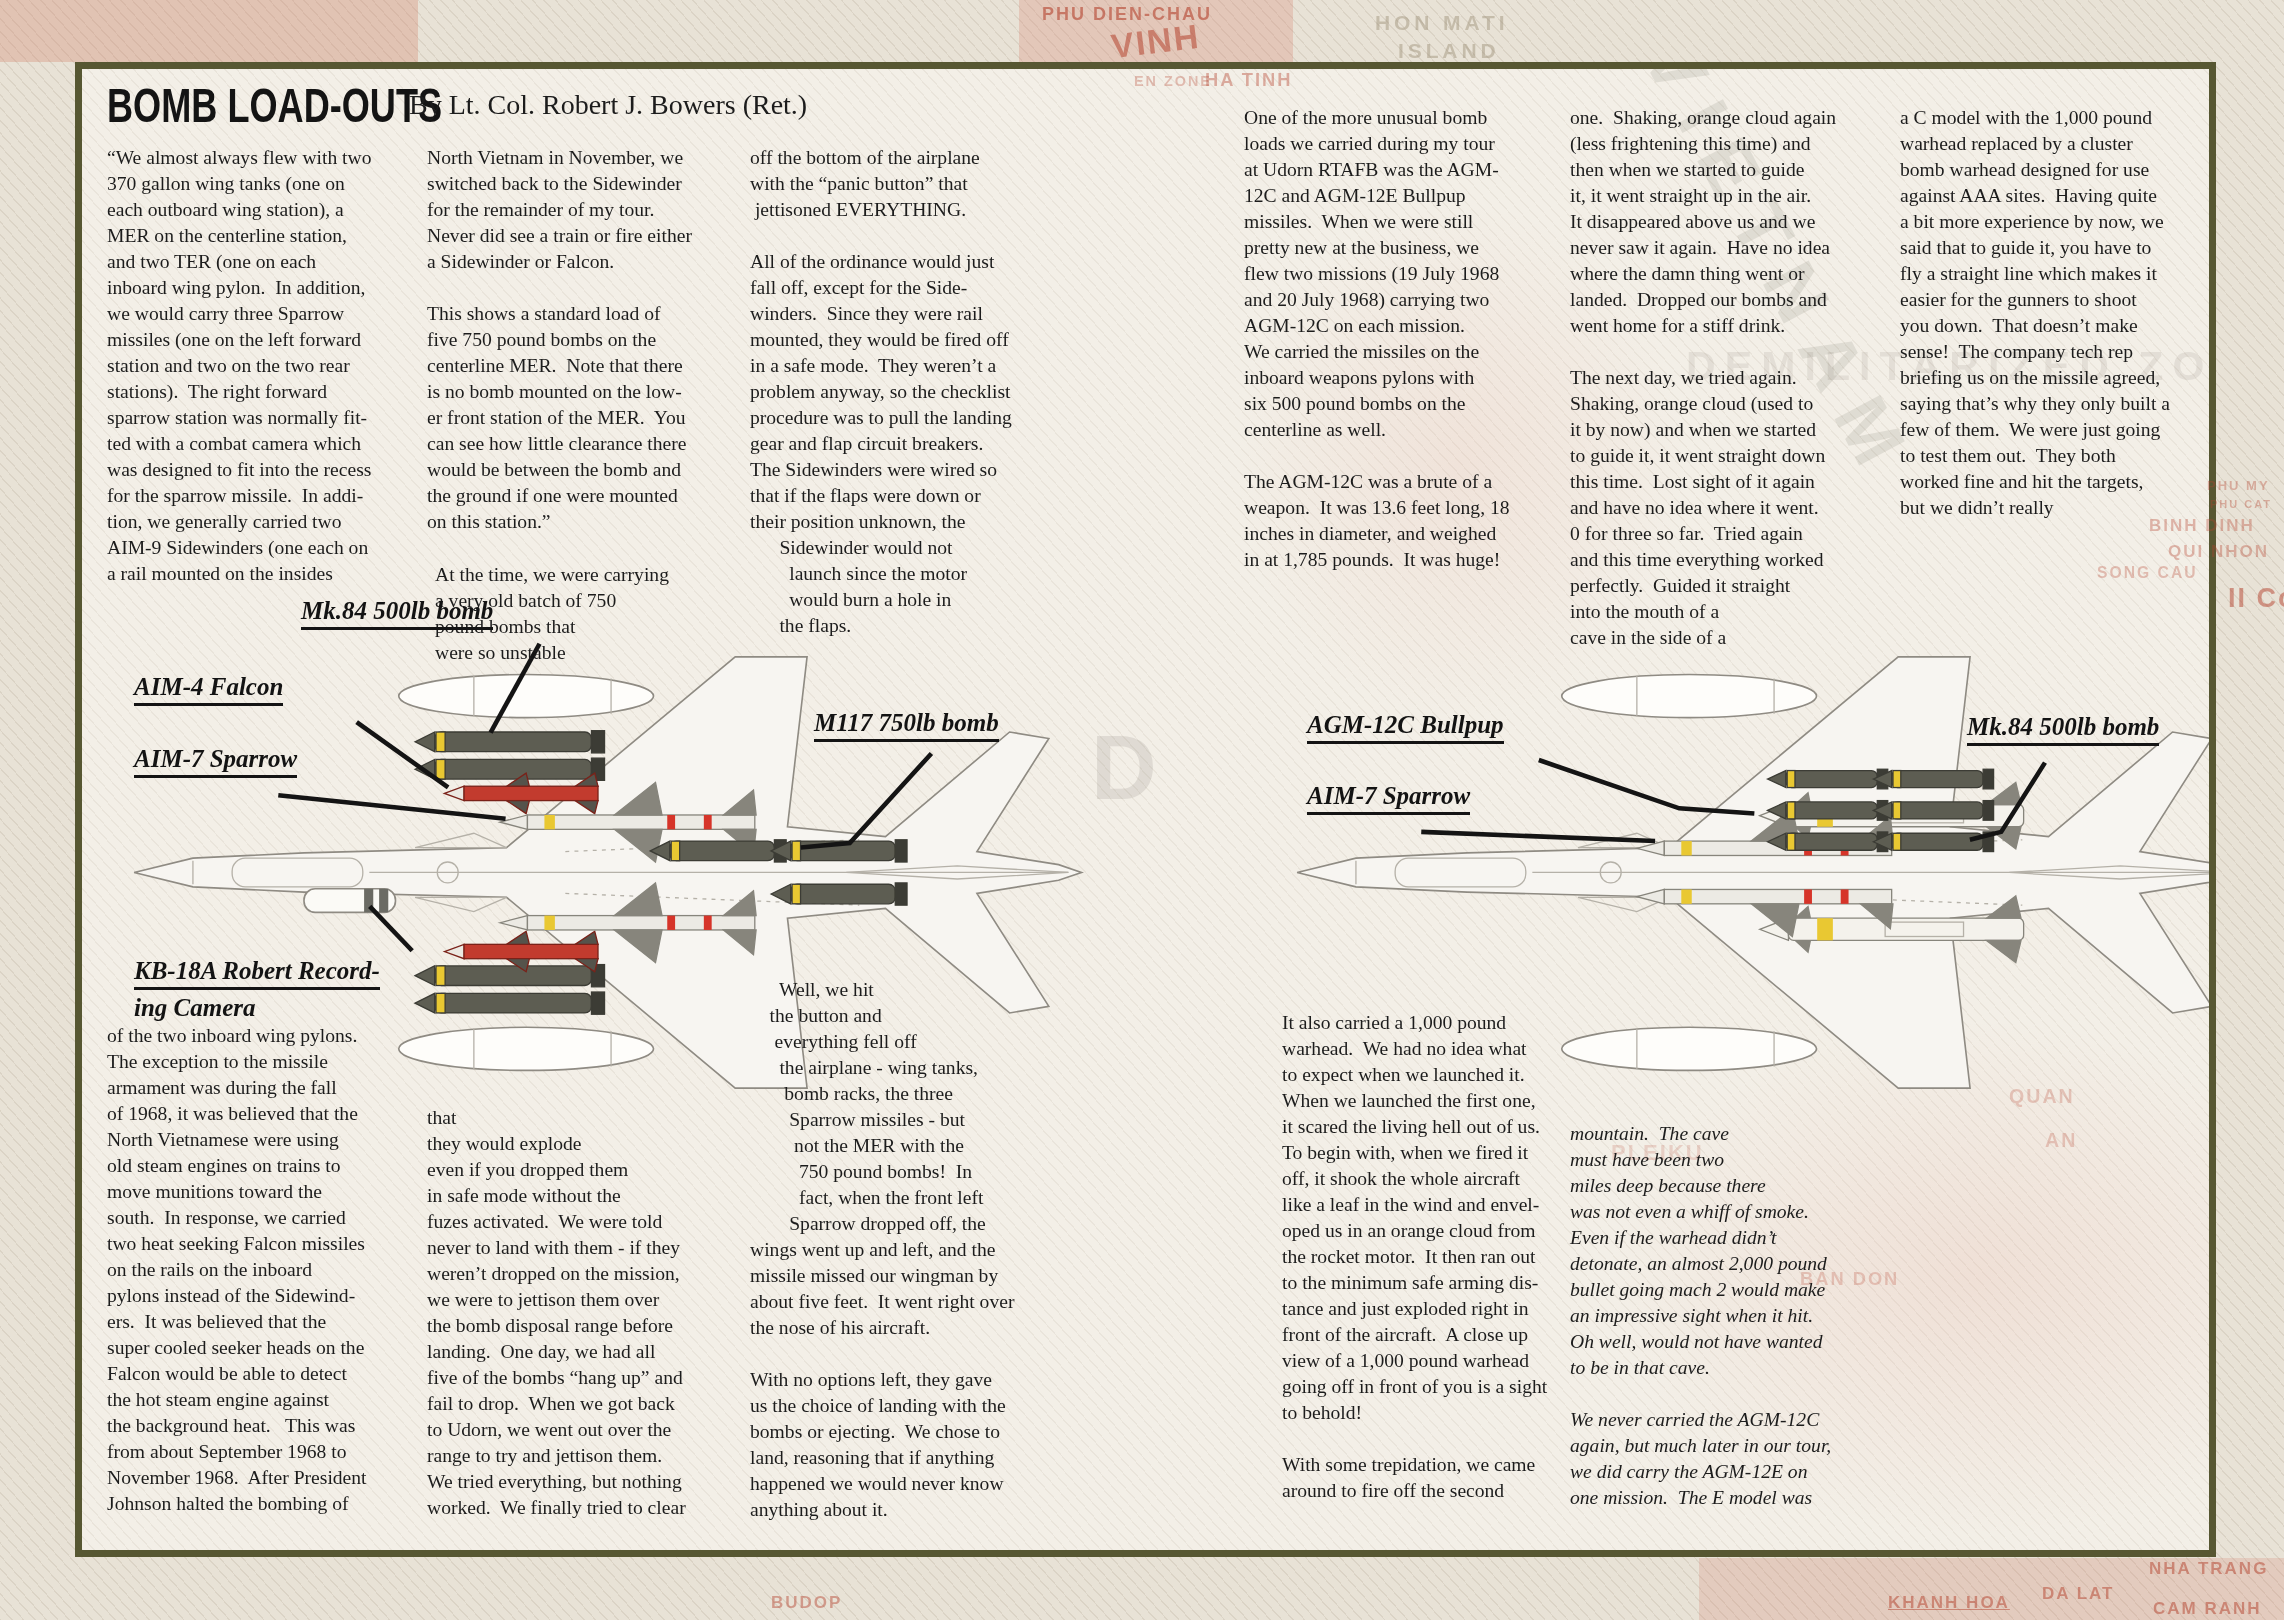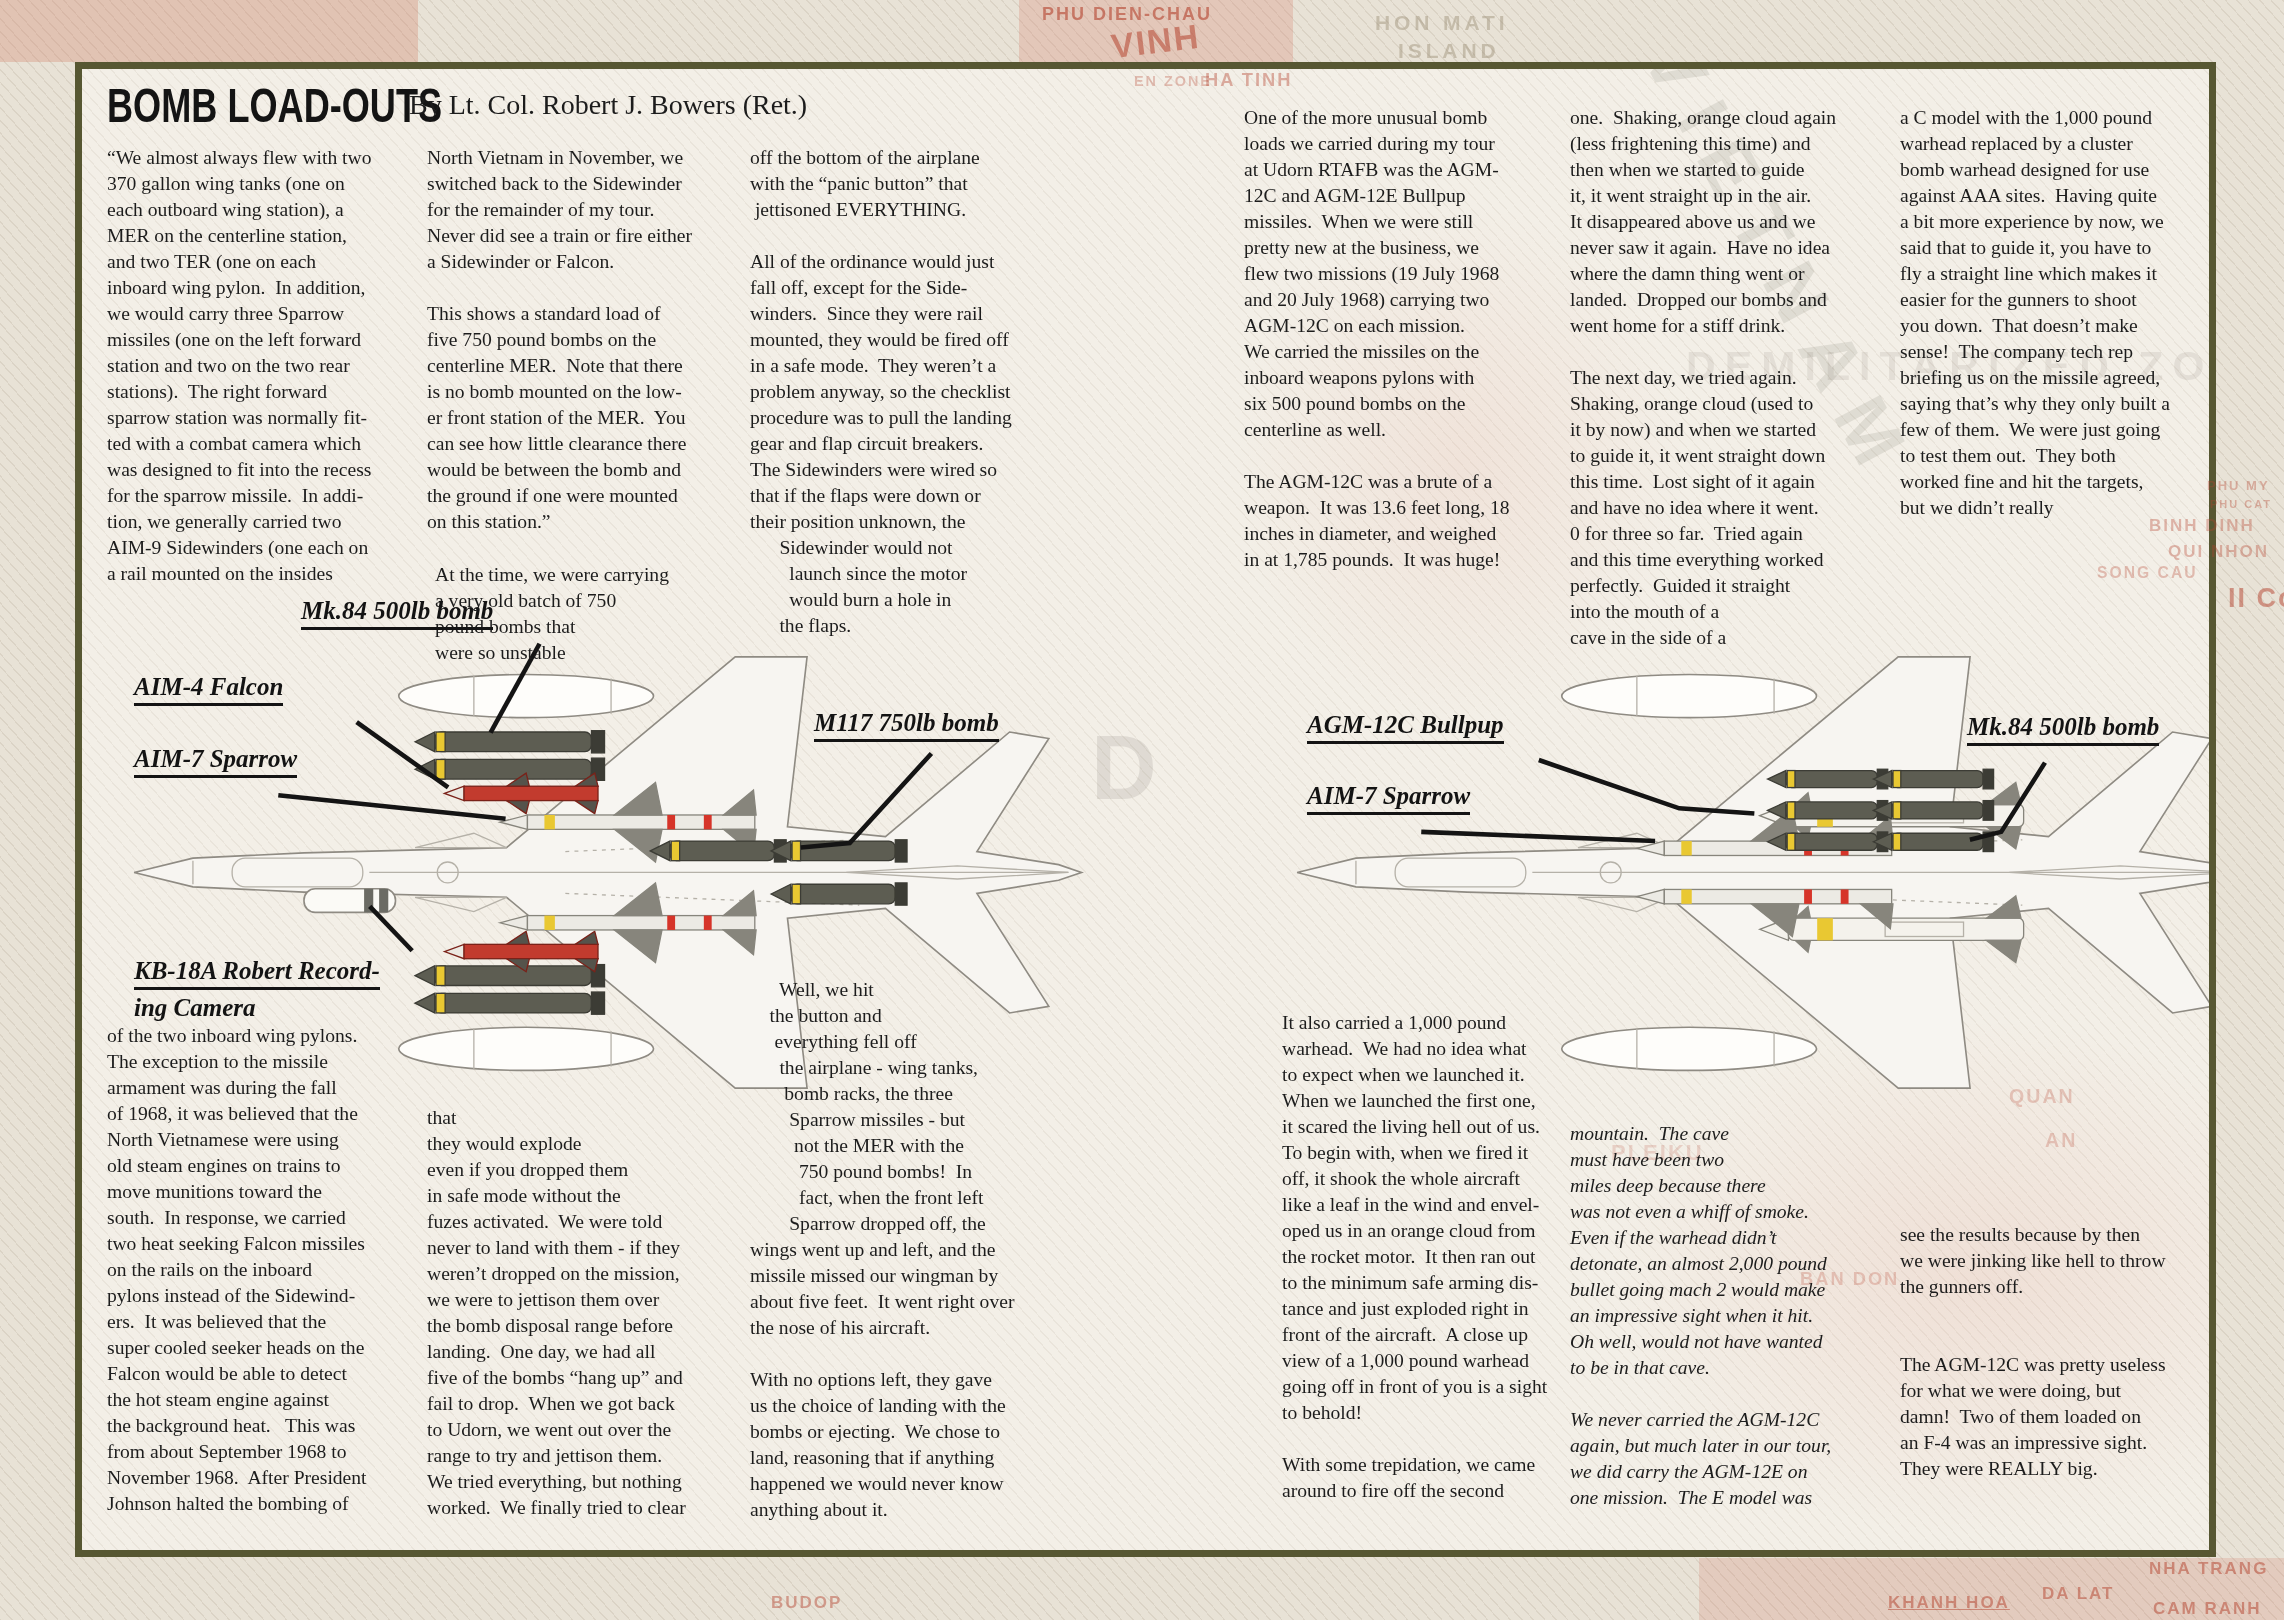--- a/index.html
+++ b/index.html
@@ -277,30 +277,20 @@
 detonate, an almost 2,000 pound
 bullet going mach 2 would make
 an impressive sight when it hit.
 Oh well, would not have wanted
 to be in that cave.
 
 We never carried the AGM-12C
 again, but much later in our tour,
 we did carry the AGM-12E on
 one mission.  The E model was</div>
-  <div class="col" style="left:1818px;top:1153px;">see the results because by then
-we were jinking like hell to throw
-the gunners off.
-
-
-The AGM-12C was pretty useless
-for what we were doing, but
-damn!  Two of them loaded on
-an F-4 was an impressive sight.
-They were REALLY big.</div>
 
   <svg class="plane" style="left:26px;top:542px;" width="980" height="536" viewBox="0 0 1500 820">
     <g stroke="#8f8b83" stroke-width="2.5">
       <path fill="#f7f5f1" d="M40,400 L130,378 L300,370 L610,362 L960,70 L1070,70 L1040,330 L1190,345 L1380,185 L1440,195 L1330,368 L1455,388 L1490,400 L1455,412 L1330,432 L1440,605 L1380,615 L1190,455 L1040,470 L1070,730 L960,730 L610,438 L300,430 L130,422 Z"></path>
       <g stroke="#b5b1a8" stroke-width="2" fill="none">
         <rect x="190" y="378" width="200" height="44" rx="20"></rect>
         <line x1="130" y1="382" x2="130" y2="418"></line>
         <line x1="400" y1="400" x2="1470" y2="400"></line>
         <polygon points="470,362 560,340 610,362"></polygon>
         <polygon points="470,438 560,460 610,438"></polygon>

